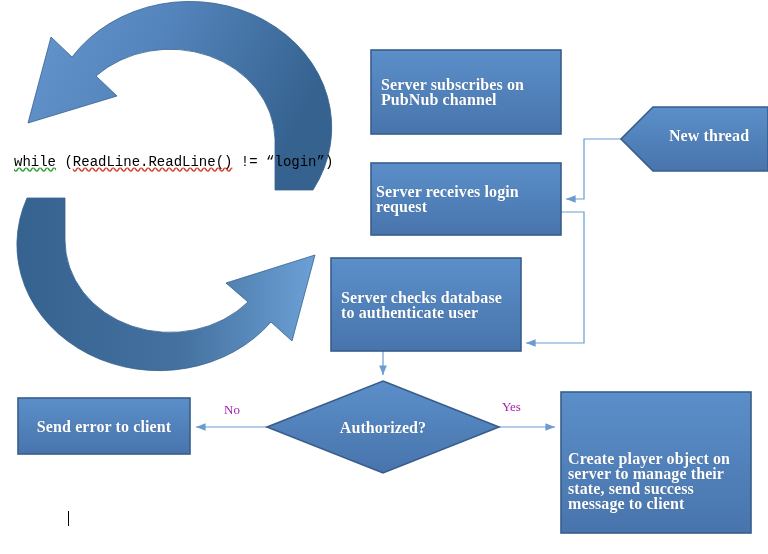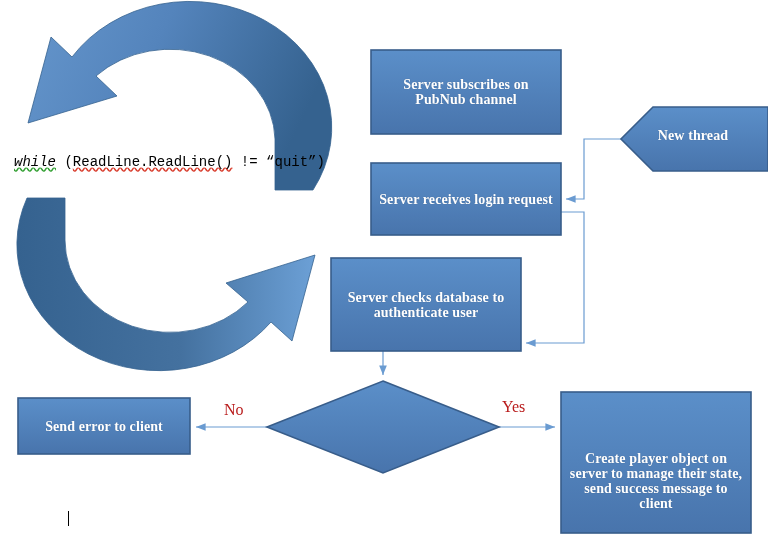--- a/index.html
+++ b/index.html
@@ -22,53 +22,52 @@
     left: 0;
     top: 0;
     width: 768px;
     height: 554px;
   }
   .node-label {
     position: absolute;
     display: flex;
     align-items: center;
     justify-content: center;
-    text-align: center;
+    text-align: left;
     color: #ffffff;
     font-family: "Liberation Serif", serif;
     font-weight: bold;
-    font-size: 14px;
+    font-size: 16px;
     line-height: 15px;
     letter-spacing: 0.1px;
     pointer-events: none;
     text-shadow: 0 0 1px rgba(0,0,0,0.25);
   }
   .edge-label {
     position: absolute;
-    color: #b91c1c;
+    color: #a21caf;
     font-family: "Liberation Serif", serif;
-    font-size: 16px;
+    font-size: 13px;
     font-weight: normal;
     line-height: 14px;
     white-space: nowrap;
   }
   #code-line {
     position: absolute;
     left: 14px;
     top: 152px;
     font-family: "Liberation Mono", monospace;
     font-size: 14px;
     line-height: 20px;
     color: #000000;
     white-space: pre;
   }
   #code-line .sq-green {
     text-decoration: underline wavy #2f9e2f;
     text-decoration-skip-ink: none;
-    font-style: italic;
   }
   #code-line .sq-red {
     text-decoration: underline wavy #d83a2a;
     text-decoration-skip-ink: none;
   }
   #text-caret {
     position: absolute;
     left: 68px;
     top: 511px;
     width: 1px;
@@ -153,32 +152,33 @@
       <polygon points="383,381 499,427 383,473 267,427" fill="url(#nodeGrad)" stroke="#385D8A" stroke-width="1.6"></polygon>
 
       <rect x="18" y="398" width="172" height="56" fill="url(#nodeGrad)" stroke="#385D8A" stroke-width="1.6"></rect>
 
       <rect x="561" y="392" width="190" height="141" fill="url(#nodeGrad)" stroke="#385D8A" stroke-width="1.6"></rect>
     </g>
   </svg>
 
   <div class="node-label" style="left:381px; top:50px; width:170px; height:84px;">Server subscribes on PubNub channel</div>
 
-  <div class="node-label" style="left:638px; top:107px; width:110px; height:56px;">New thread</div>
+  <div class="node-label" style="left:654px; top:107px; width:110px; height:56px;">New thread</div>
 
   <div class="node-label" style="left:341px; top:258px; width:170px; height:93px;">Server checks database to authenticate user</div>
 
   <div class="node-label" style="left:376px; top:163px; width:180px; height:72px;">Server receives login request</div>
 
+  <div class="node-label" style="left:313px; top:381px; width:140px; height:92px;">Authorized?</div>
 
   <div class="node-label" style="left:28px; top:398px; width:152px; height:56px;">Send error to client</div>
 
   <div class="node-label" style="left:568px; top:392px; width:176px; height:177px;">Create player object on server to manage their state, send success message to client</div>
 
   <div class="edge-label" style="left:224px; top:403px;">No</div>
 
   <div class="edge-label" style="left:502px; top:400px;">Yes</div>
 
-  <div id="code-line"><span class="sq-green">while</span><span> (</span><span class="sq-red">ReadLine.ReadLine()</span><span> != </span><span>“quit”)</span></div>
+  <div id="code-line"><span class="sq-green">while</span><span> (</span><span class="sq-red">ReadLine.ReadLine()</span><span> != </span><span>“login”)</span></div>
 
   <div id="text-caret"></div>
 
 </div>
 
 </body></html>

